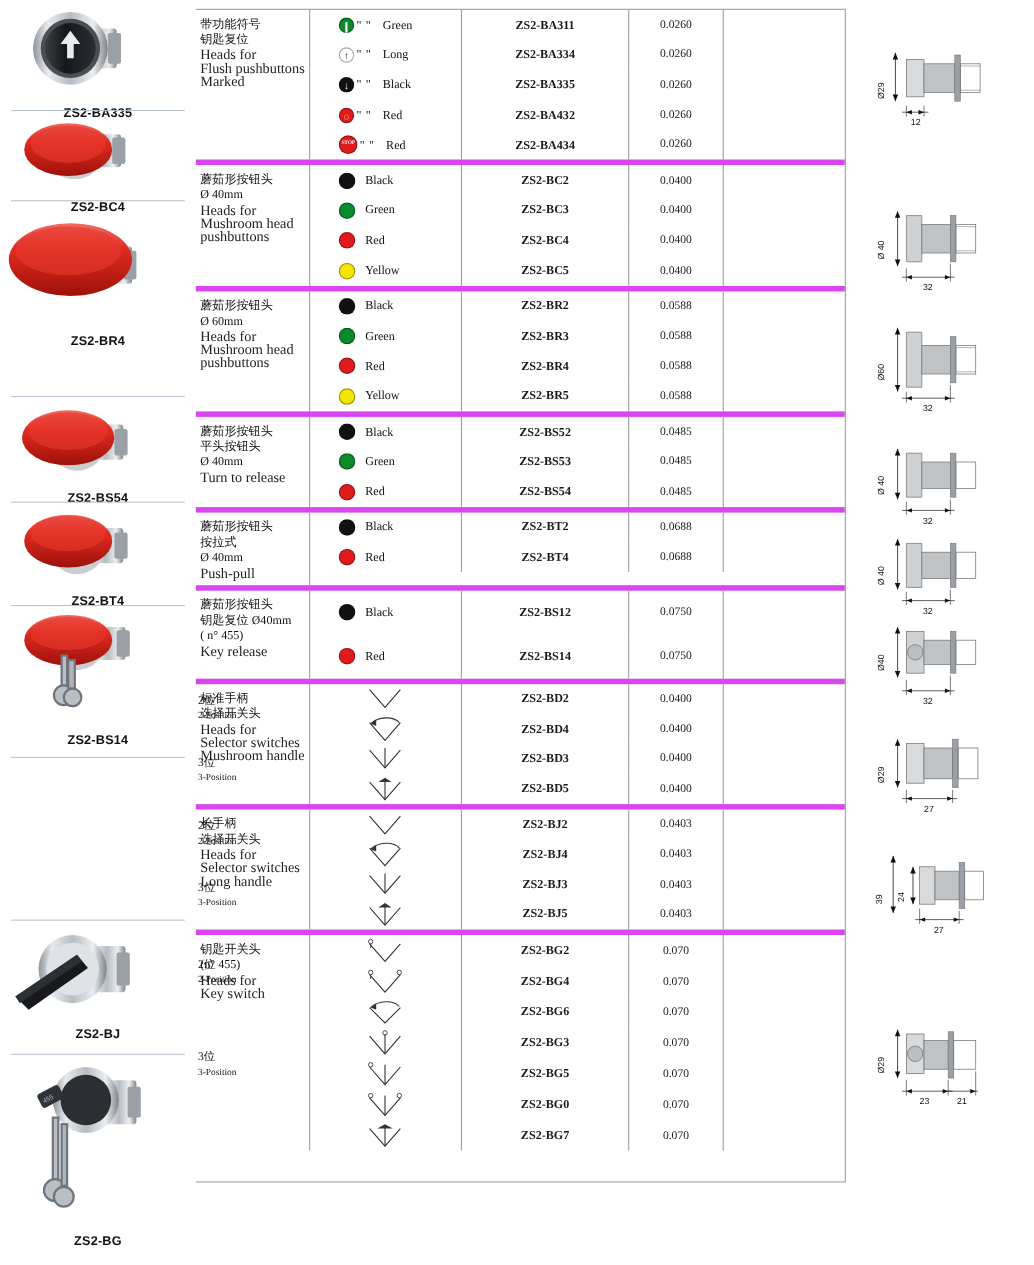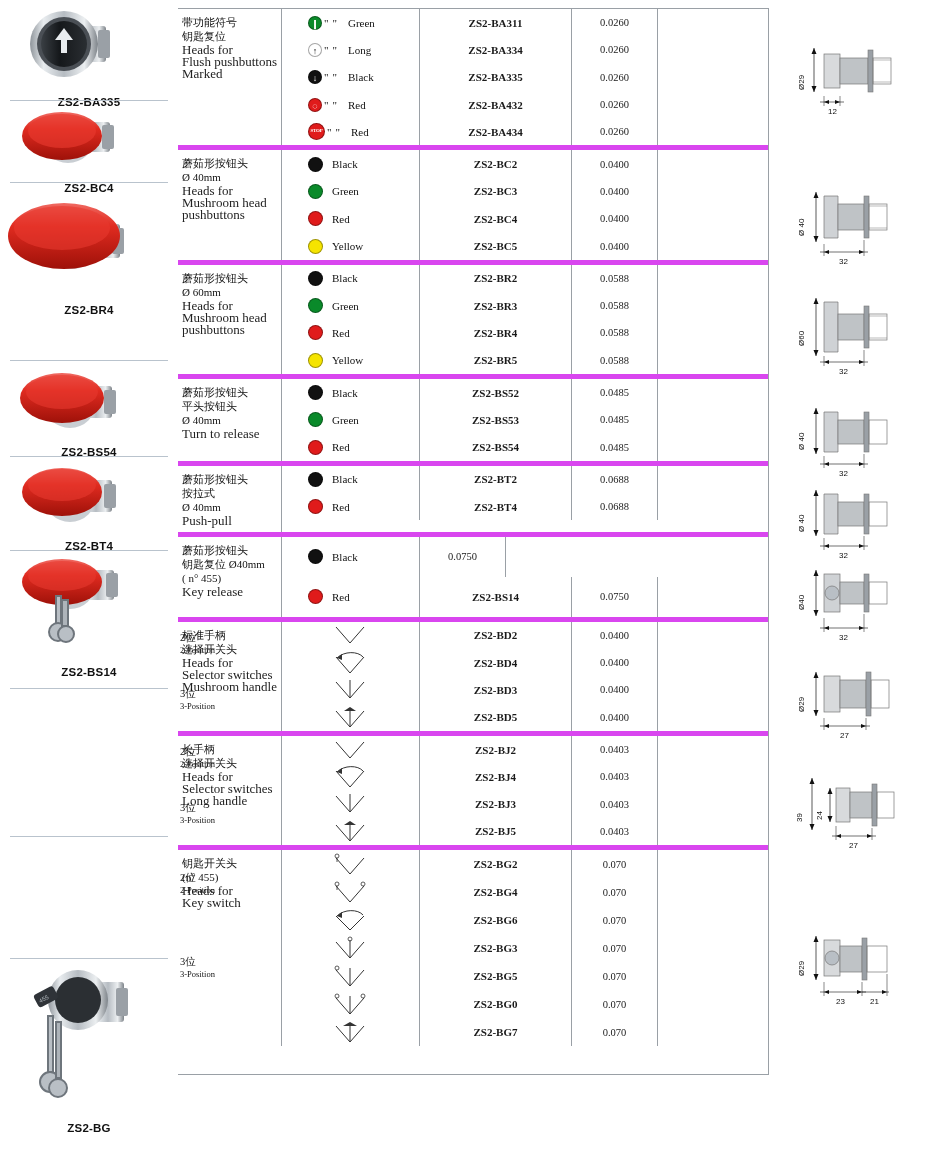--- a/index.html
+++ b/index.html
@@ -270,20 +270,33 @@
             <circle cx="58" cy="76" r="9"></circle>
             <rect x="62" y="44" width="6" height="26" fill="#aeb4ba"></rect>
             <circle cx="66" cy="78" r="8"></circle>
           </g>
         </svg>
       </div>
       <div class="photo-caption">ZS2-BS14</div>
     </div>
 
 
+    <div class="photo-item" style="top:842px">
+      <div class="photo-art">
+        <svg width="178" height="86" viewBox="0 0 178 86">
+          <rect x="80" y="18" width="34" height="42" rx="3" fill="url(#chrome1)"></rect>
+          <rect x="106" y="24" width="12" height="30" rx="2" fill="#9aa0a6"></rect>
+          <ellipse cx="66" cy="39" rx="31" ry="31" fill="url(#chrome1)"></ellipse>
+          <ellipse cx="66" cy="39" rx="24" ry="24" fill="#dfe3e7"></ellipse>
+          <path d="M14 64 L70 26 L80 38 L26 76 Z" fill="#17191c"></path>
+          <path d="M14 64 L70 26 L74 32 L18 70 Z" fill="#2c3035"></path>
+        </svg>
+      </div>
+      <div class="photo-caption">ZS2-BJ</div>
+    </div>
 
     <div class="photo-item" style="top:964px">
       <div class="photo-art">
         <svg width="178" height="152" viewBox="0 0 178 152">
           <rect x="92" y="18" width="32" height="40" rx="3" fill="url(#chrome1)"></rect>
           <rect x="116" y="24" width="12" height="28" rx="2" fill="#9aa0a6"></rect>
           <ellipse cx="78" cy="36" rx="30" ry="30" fill="url(#chrome1)"></ellipse>
           <ellipse cx="78" cy="36" rx="23" ry="23" fill="#2b2f33"></ellipse>
           <g transform="rotate(-28 60 40)">
             <rect x="40" y="20" width="22" height="14" rx="3" fill="#2f3338"></rect>
@@ -563,20 +576,21 @@
         <div class="desc-cn">钥匙复位 Ø40mm</div>
         <div class="desc-cn">( n°  455)</div>
         <div class="desc-en">Key release</div>
       </div>
       <div class="rows-cell">
         <div class="row" style="height:40px">
           <div class="sym">
             <span class="dot black big"></span>
             <span class="sym-label">Black</span>
           </div>
+          <div class="ref">ZS2-BS12</div>
           <div class="wt">0.0750</div>
           <div class="dim"></div>
         </div>
         <div class="row" style="height:40px">
           <div class="sym">
             <span class="dot red big"></span>
             <span class="sym-label">Red</span>
           </div>
           <div class="ref">ZS2-BS14</div>
           <div class="wt">0.0750</div>

